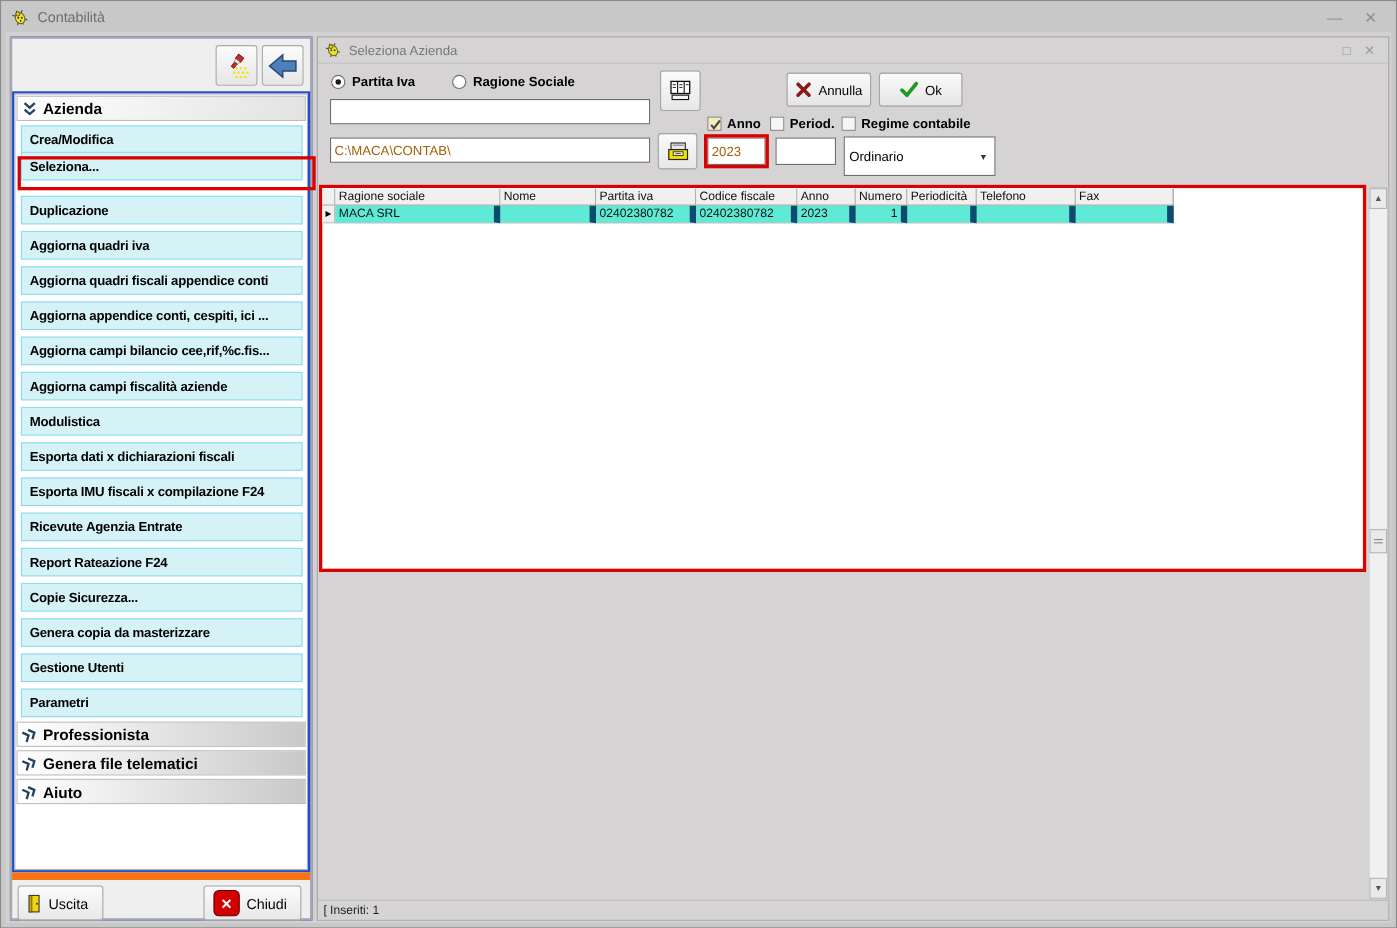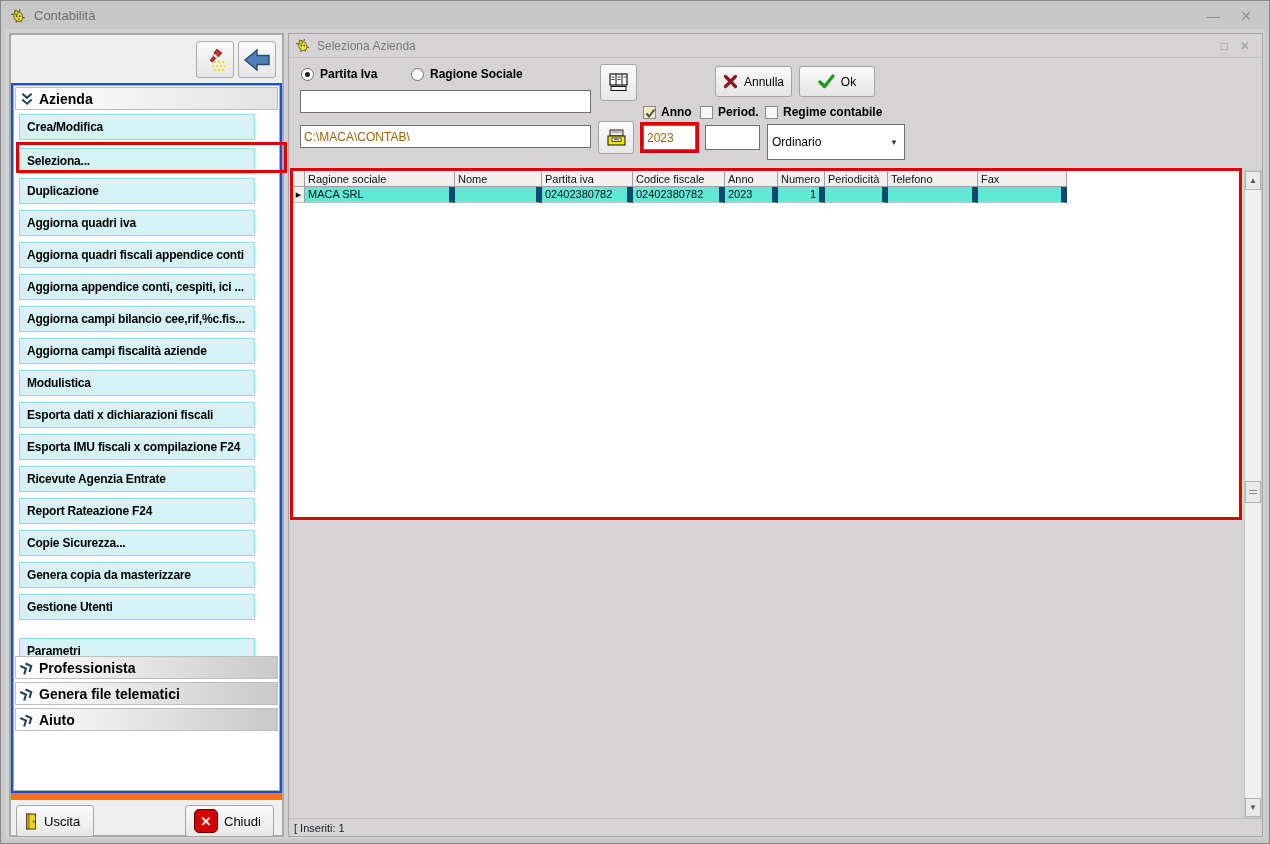--- a/index.html
+++ b/index.html
@@ -28,21 +28,21 @@
   .tool-btn.back  { right:6px; }
 
   .menu-wrap { position:absolute; top:50px; left:2px; right:2px; bottom:44px;
                background:#ffffff; border:1px solid #adadad; }
   .sec-hdr { position:absolute; left:1px; right:1px; height:23px;
              background:linear-gradient(to right,#ffffff,#c9c9c9);
              border:1px solid #bdbdbd; display:flex; align-items:center;
              font-weight:bold; font-size:14px; color:#000; padding-left:4px; gap:5px; }
   .sec-hdr.open { background:linear-gradient(to right,#ffffff,#e3e3e3); }
   .chev { width:14px; height:14px; flex:0 0 14px; }
-  .menu-item { position:absolute; left:5px; width:236px; height:26px;
+  .menu-item { position:absolute; left:5px; width:256px; height:26px;
                background:#d5f3f7; border:1px solid #8adced;
                display:flex; align-items:center; padding-left:7px;
                font-weight:bold; font-size:12px; letter-spacing:-0.2px;
                white-space:nowrap; overflow:hidden; color:#000; cursor:pointer; }
   .annot { position:absolute; border:3px solid #dd0000; z-index:6; pointer-events:none; }
 
   .side-footer { position:absolute; bottom:0; left:0; right:0; height:42px;
                  background:#f0efef; border-top:7px solid #f97316; }
   .foot-btn { position:absolute; top:5px; height:32px; background:linear-gradient(#fbfbfb,#e8e8e8);
               border:1px solid #a6a6a6; border-radius:3px; display:flex; align-items:center;
@@ -177,21 +177,21 @@
       <div class="sec-hdr open" style="top:1px;">
         <svg class="chev" viewBox="0 0 12 12">
           <path d="M2,1.5 L6,5 L10,1.5 M2,6.5 L6,10 L10,6.5" fill="none" stroke="#24425f" stroke-width="1.8"></path>
         </svg>
         <span>Azienda</span>
       </div>
 
       <div class="menu-item" style="top:28px;">
           <span>Crea/Modifica</span>
         </div>
-      <div class="menu-item" style="top:62px;">
+      <div class="menu-item" style="top:52px;">
           <span>Seleziona...</span>
         </div>
       <div class="menu-item" style="top:92px;">
           <span>Duplicazione</span>
         </div>
       <div class="menu-item" style="top:124px;">
           <span>Aggiorna quadri iva</span>
         </div>
       <div class="menu-item" style="top:156px;">
           <span>Aggiorna quadri fiscali appendice conti</span>
@@ -222,21 +222,21 @@
         </div>
       <div class="menu-item" style="top:444px;">
           <span>Copie Sicurezza...</span>
         </div>
       <div class="menu-item" style="top:476px;">
           <span>Genera copia da masterizzare</span>
         </div>
       <div class="menu-item" style="top:508px;">
           <span>Gestione Utenti</span>
         </div>
-      <div class="menu-item" style="top:552px;">
+      <div class="menu-item" style="top:540px;">
           <span>Parametri</span>
         </div>
 
       <div class="sec-hdr" style="top:570px;">
         <svg class="chev" viewBox="0 0 12 12" style="transform:rotate(-25deg);">
           <path d="M1.5,2 L5,6 L1.5,10 M6.5,2 L10,6 L6.5,10" fill="none" stroke="#24425f" stroke-width="1.8"></path>
         </svg>
         <span>Professionista</span>
       </div>
       <div class="sec-hdr" style="top:596px;">

